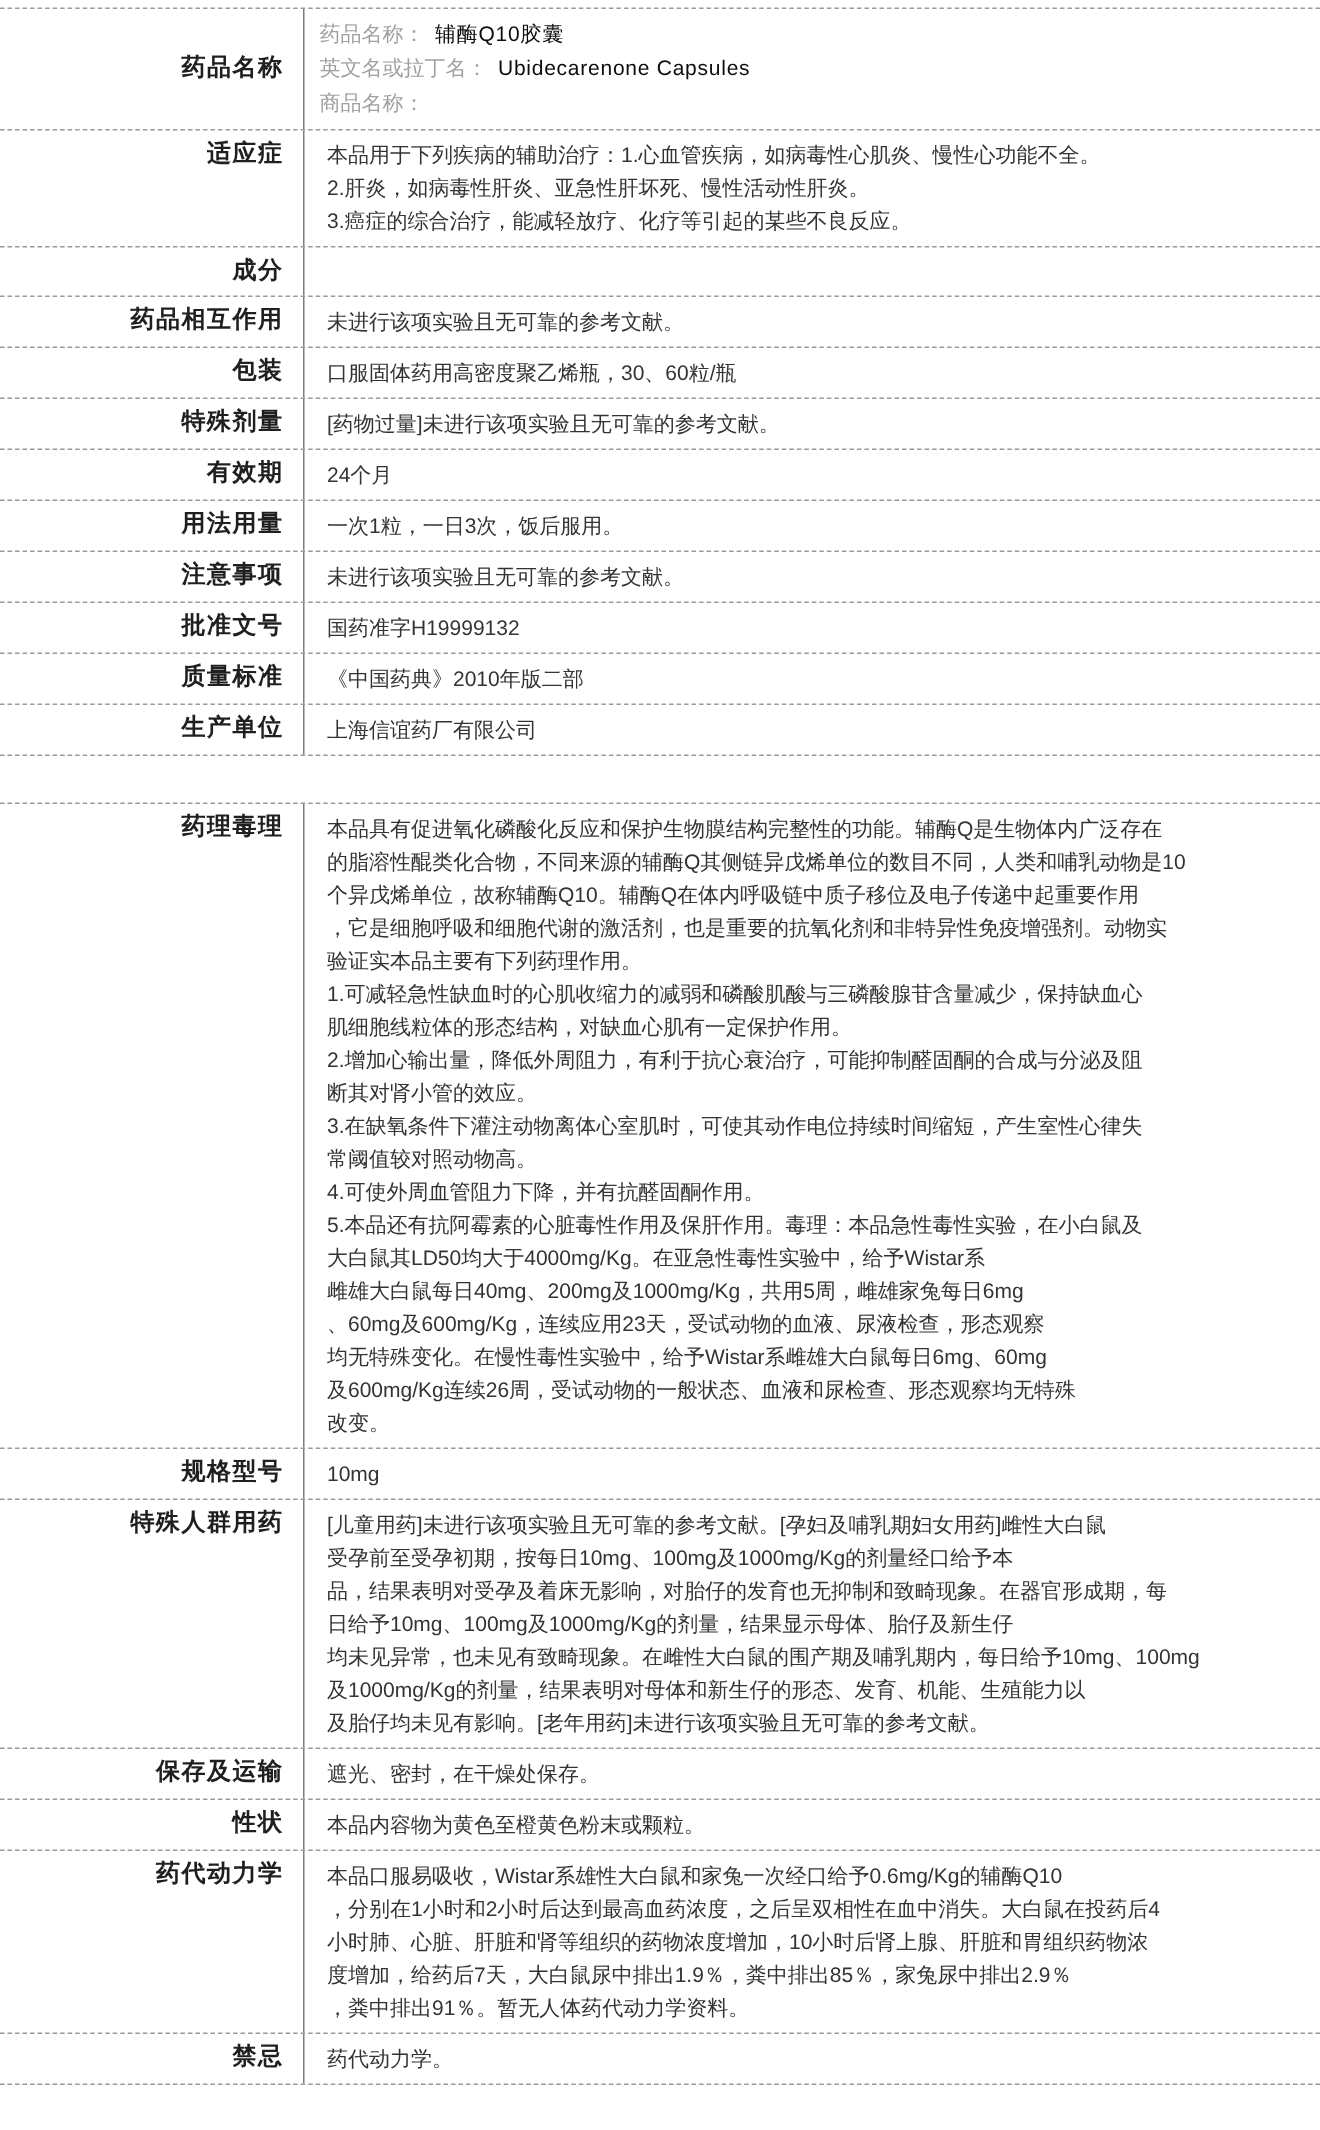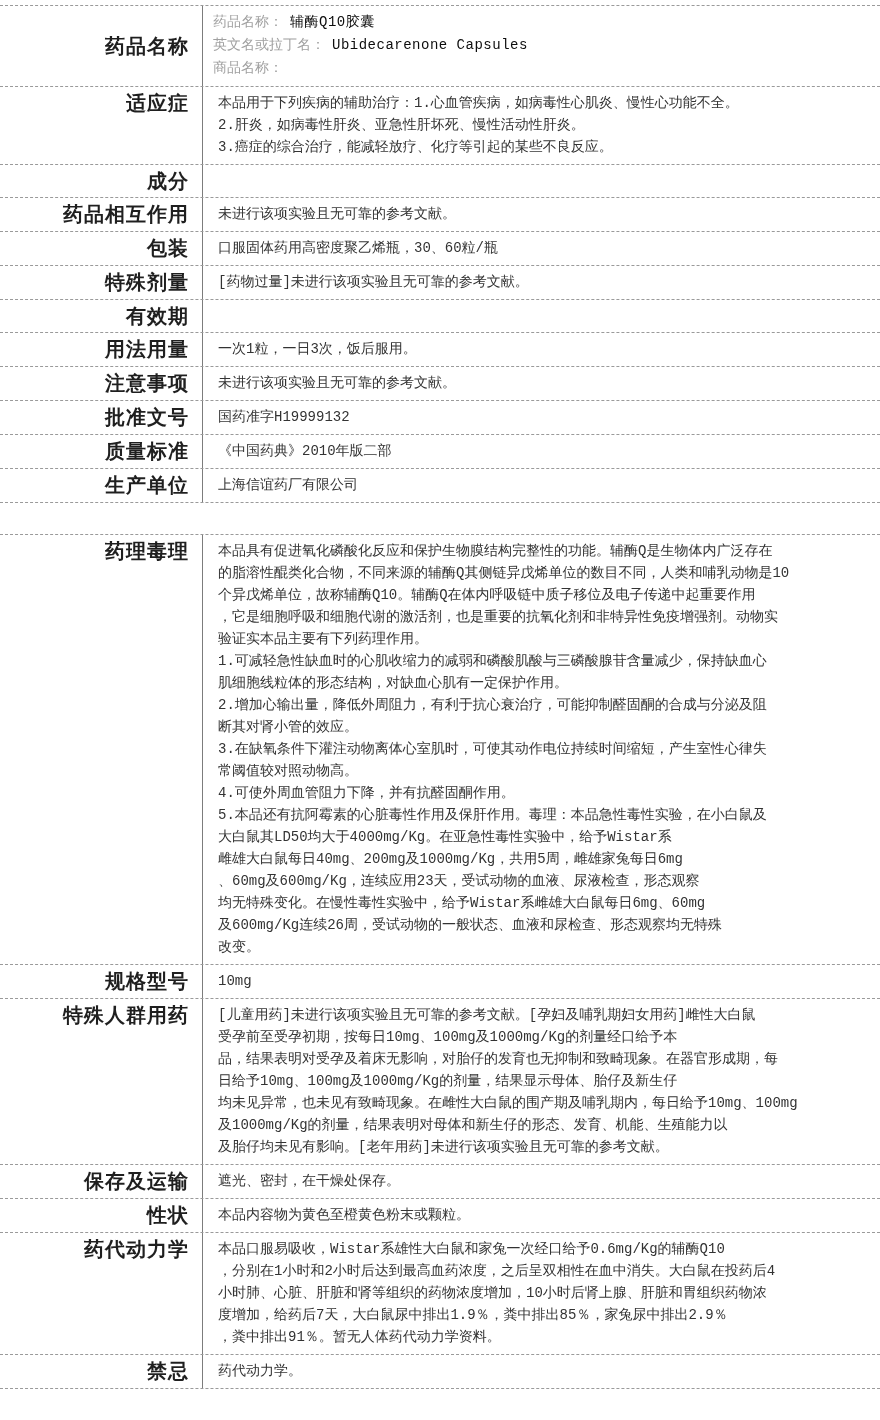--- a/index.html
+++ b/index.html
@@ -18,35 +18,34 @@
     display: flex;
     border-bottom: 1px dashed #9a9a9a;
     min-height: 32px;
   }
   .label-cell {
     flex: 0 0 203px;
     width: 203px;
     border-right: 1px solid #7c7c7c;
     text-align: right;
     padding: 5px 13px 5px 4px;
-    font-size: 20px;
+    font-size: 16px;
     font-weight: 600;
     letter-spacing: 1px;
     color: #1f1f1f;
     line-height: 22px;
   }
   .content-cell {
     flex: 1 1 auto;
     padding: 5px 8px 6px 15px;
     font-size: 14px;
     color: #333333;
     line-height: 22px;
     white-space: pre-line;
     word-break: break-word;
-    font-family: Liberation Mono, monospace;
   }
   
   .row-name .label-cell {
     display: flex;
     align-items: center;
     justify-content: flex-end;
   }
   .row-name .content-cell {
     padding-left: 10px;
     white-space: normal;
@@ -98,20 +97,21 @@
     <div class="content-cell">口服固体药用高密度聚乙烯瓶，30、60粒/瓶</div>
   </div>
 
   <div class="row">
     <div class="label-cell">特殊剂量</div>
     <div class="content-cell">[药物过量]未进行该项实验且无可靠的参考文献。</div>
   </div>
 
   <div class="row">
     <div class="label-cell">有效期</div>
+    <div class="content-cell">24个月</div>
   </div>
 
   <div class="row">
     <div class="label-cell">用法用量</div>
     <div class="content-cell">一次1粒，一日3次，饭后服用。</div>
   </div>
 
   <div class="row">
     <div class="label-cell">注意事项</div>
     <div class="content-cell">未进行该项实验且无可靠的参考文献。</div>

